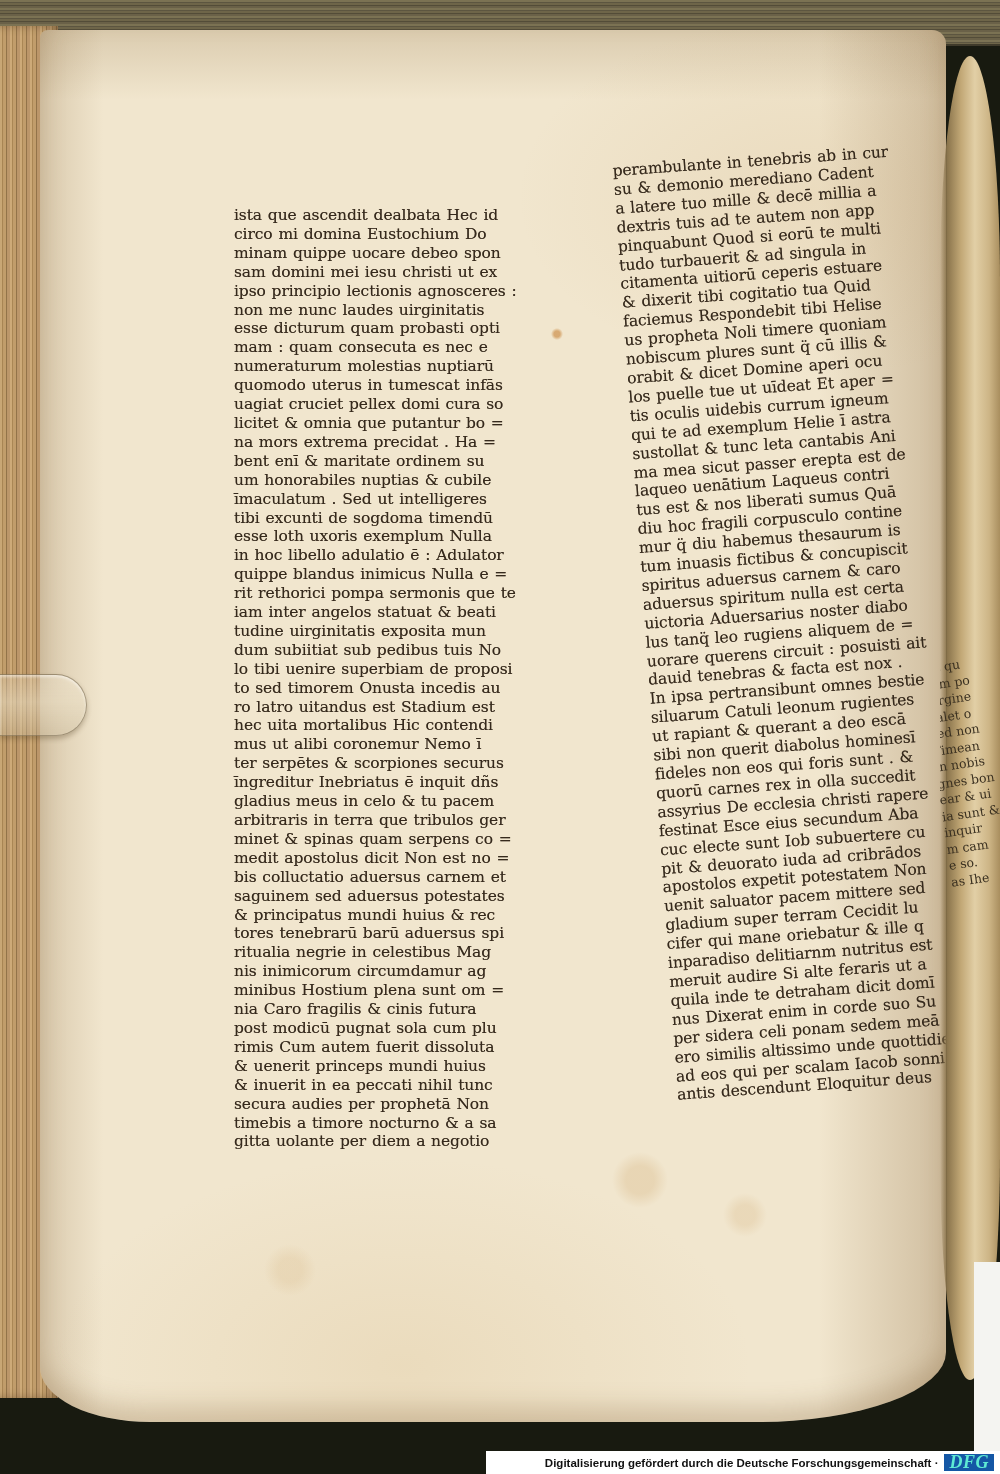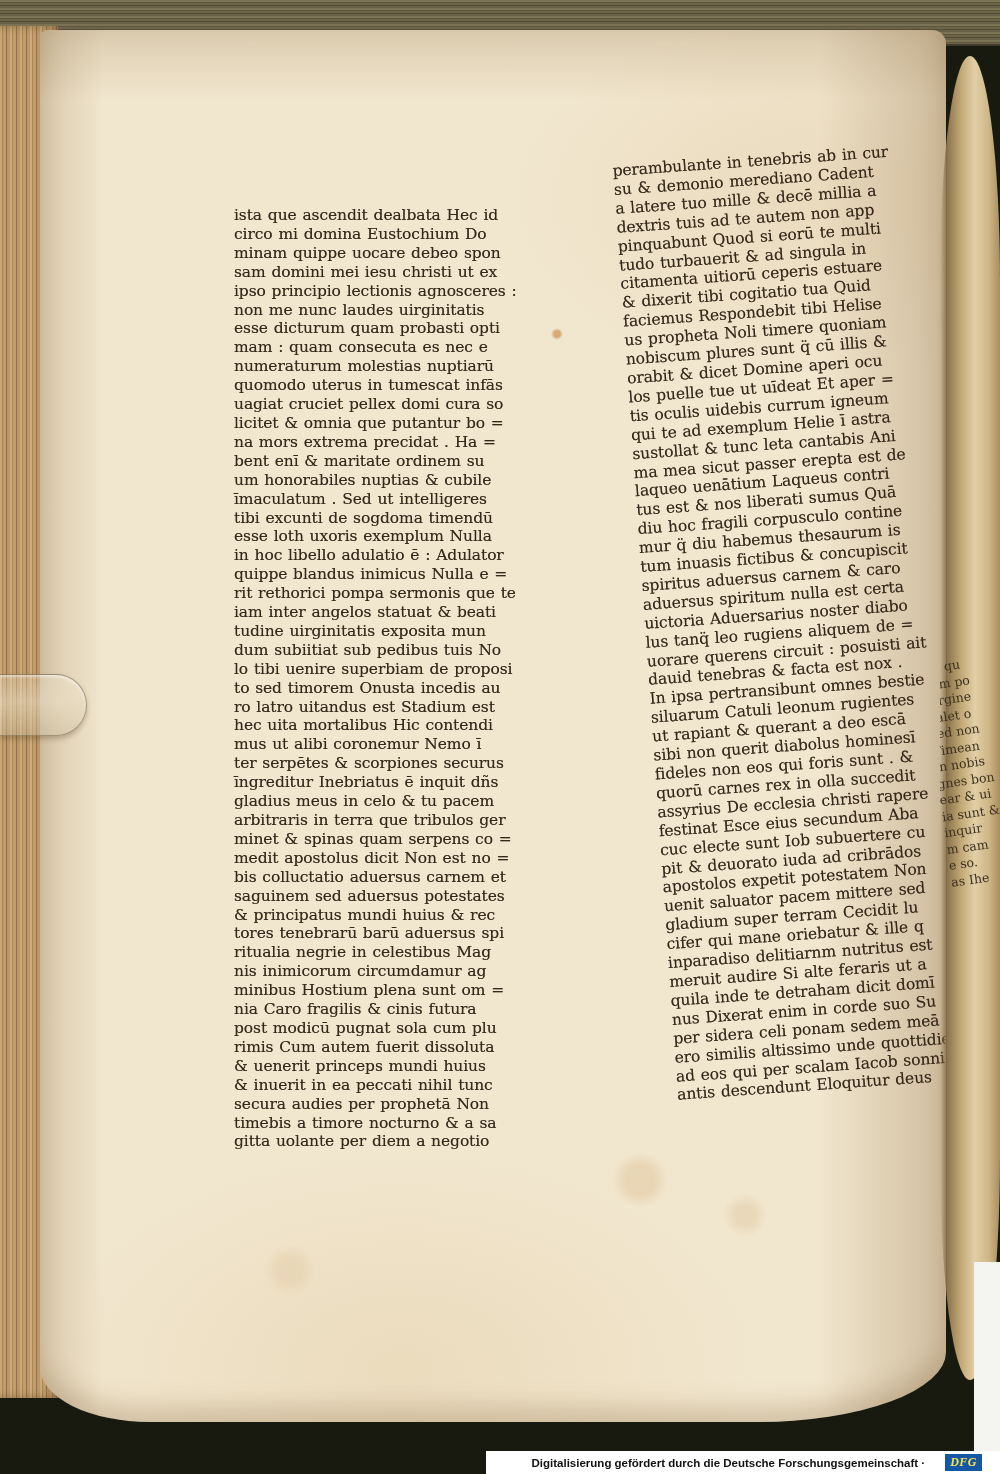--- a/index.html
+++ b/index.html
@@ -53,25 +53,25 @@
     background: linear-gradient(to bottom, rgba(248,240,222,0.25), rgba(232,220,194,0.6) 45%, rgba(205,190,160,0.4));
     border:1.5px solid rgba(110,95,70,0.55); border-left:none;
     border-radius:0 34px 34px 0;
     box-shadow: 0 3px 5px rgba(80,60,30,0.3), inset 0 2px 3px rgba(255,255,255,0.5); }
 
   
   .white-strip { position:absolute; right:0; bottom:0; width:26px; height:212px; background:#f4f4f1; }
 
   
   .caption-bar { position:absolute; left:486px; bottom:0; width:514px; height:23px; background:#ffffff;
-    display:flex; align-items:center; justify-content:flex-end; gap:20px; padding-right:18px;
+    display:flex; align-items:center; justify-content:flex-end; gap:6px; padding-right:6px;
     box-sizing:border-box; font-family:"Liberation Sans", sans-serif; font-size:11.5px;
     font-weight:bold; color:#111; }
-  .dfg-logo { display:inline-block; background:#1457a5; color:#fde047; font-style:italic;
-    font-weight:bold; font-size:12px; line-height:15px; padding:1px 5px; letter-spacing:0.5px;
+  .dfg-logo { display:inline-block; background:#1457a5; color:#5eead4; font-style:italic;
+    font-weight:bold; font-size:18px; line-height:15px; padding:1px 5px; letter-spacing:0.5px;
     font-family:"Liberation Serif", serif; }
 </style>
 </head>
 <body>
 
 <div class="scene">
 
   <div class="top-edge"></div>
 
   <div class="left-edge"></div>

